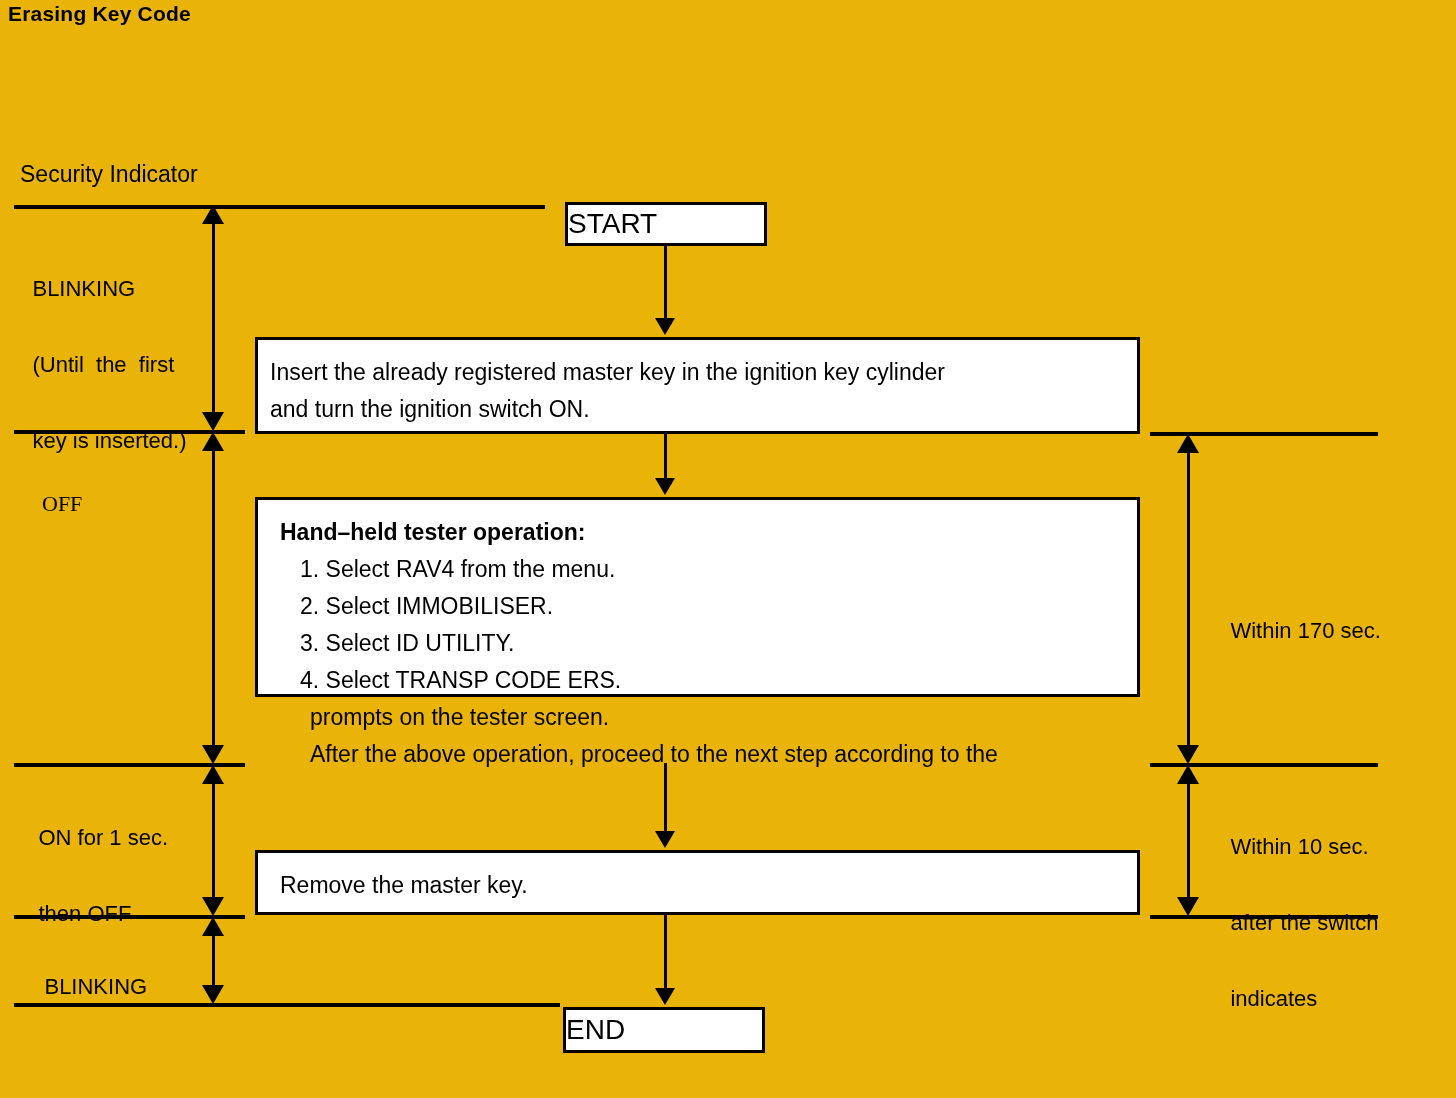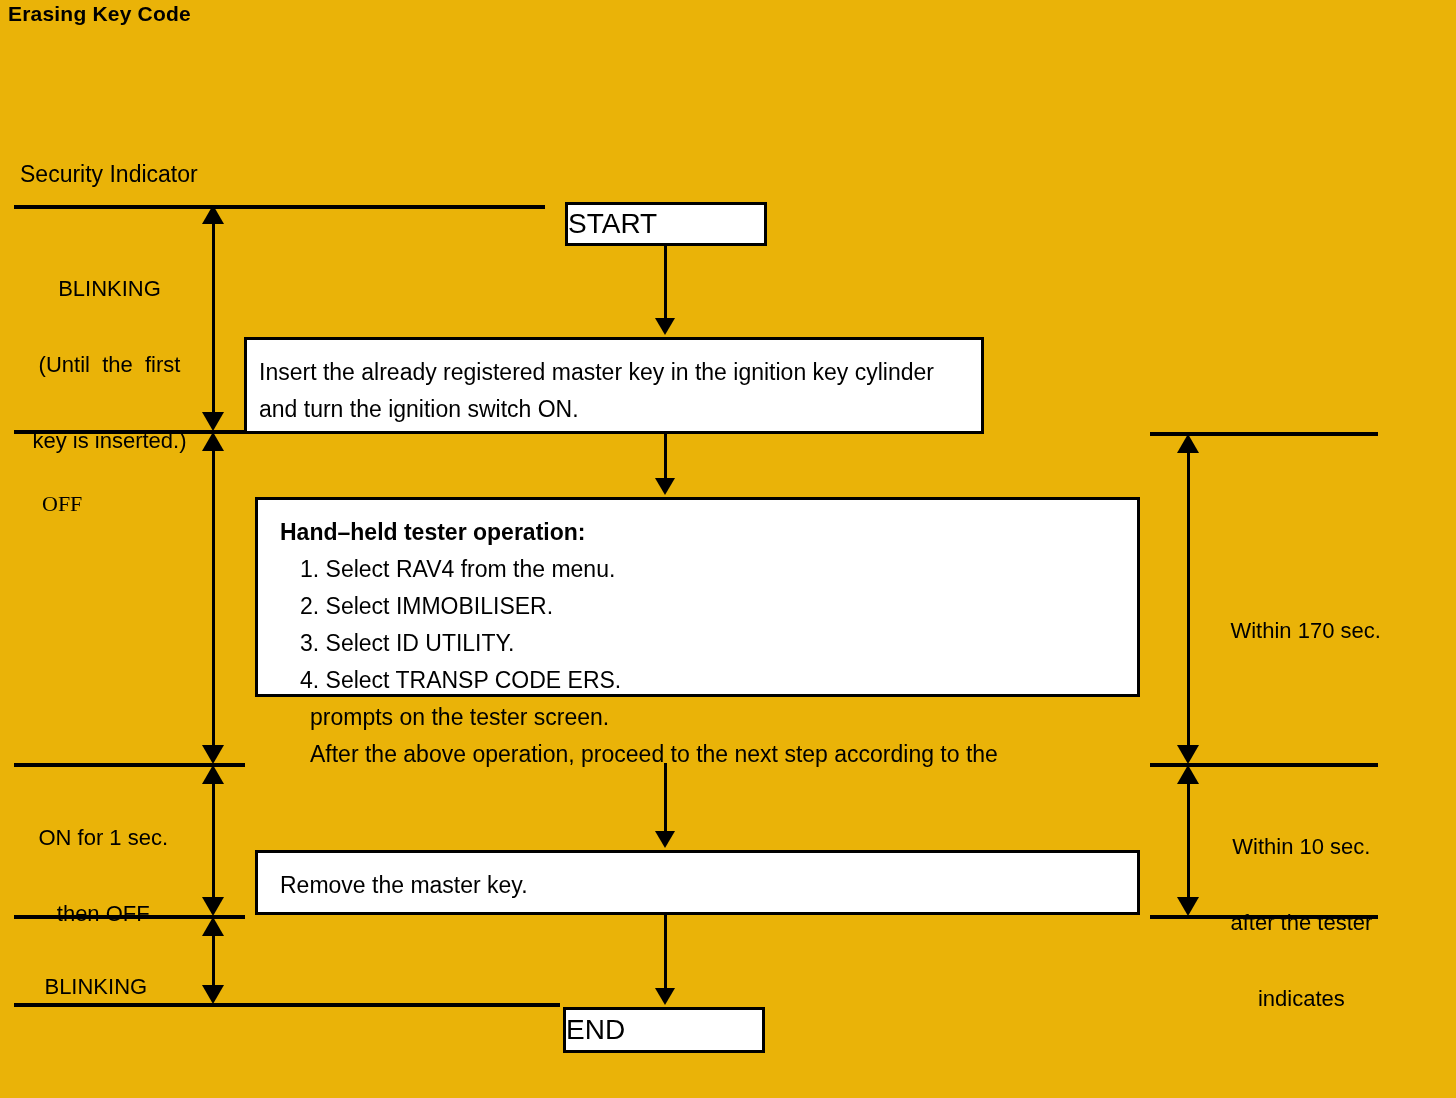--- a/index.html
+++ b/index.html
@@ -29,21 +29,20 @@
     letter-spacing: 0.2px;
     white-space: nowrap;
   }
 
   
   .txt {
     position: absolute;
     font-size: 22px;
     line-height: 38px;
     white-space: pre;
-    text-align: center;
   }
 
   
   .rule {
     position: absolute;
     height: 4px;
     background: #000000;
   }
 
   
@@ -172,32 +171,32 @@
 
   <div class="span-cap-up" style="left:1177px; top:765px;"></div>
   <div class="span" style="left:1187px; top:774px; height:136px;"></div>
   <div class="span-cap-down" style="left:1177px; top:897px;"></div>
 
   <div class="txt" style="left:1206px; top:574px;">
     <span>Within 170 sec.</span>
   </div>
   <div class="txt" style="left:1206px; top:790px;">
     <span>Within 10 sec.</span><br>
-    <span>after the tester</span><br>
+    <span>after the switch</span><br>
     <span>indicates</span>
   </div>
 
   <div class="node node-term" style="left:565px; top:202px; width:202px; height:44px;">
     <span>START</span>
   </div>
 
   <div class="conn" style="left:664px; top:246px; height:74px;"></div>
   <div class="arrowhead-down" style="left:655px; top:318px;"></div>
 
-  <div class="node node-proc" style="left:244px; top:337px; width:740px; height:97px;padding-left:12px;">
+  <div class="node node-proc" style="left:255px; top:337px; width:885px; height:97px;padding-left:12px;">
     <div>Insert the already registered master key in the ignition key cylinder</div>
     <div>and turn the ignition switch ON.</div>
   </div>
 
   <div class="conn" style="left:664px; top:434px; height:48px;"></div>
   <div class="arrowhead-down" style="left:655px; top:478px;"></div>
 
   <div class="node node-proc" style="left:255px; top:497px; width:885px; height:200px;">
     <div class="hdr">Hand–held tester operation:</div>
     <div class="step">1. Select RAV4 from the menu.</div>

